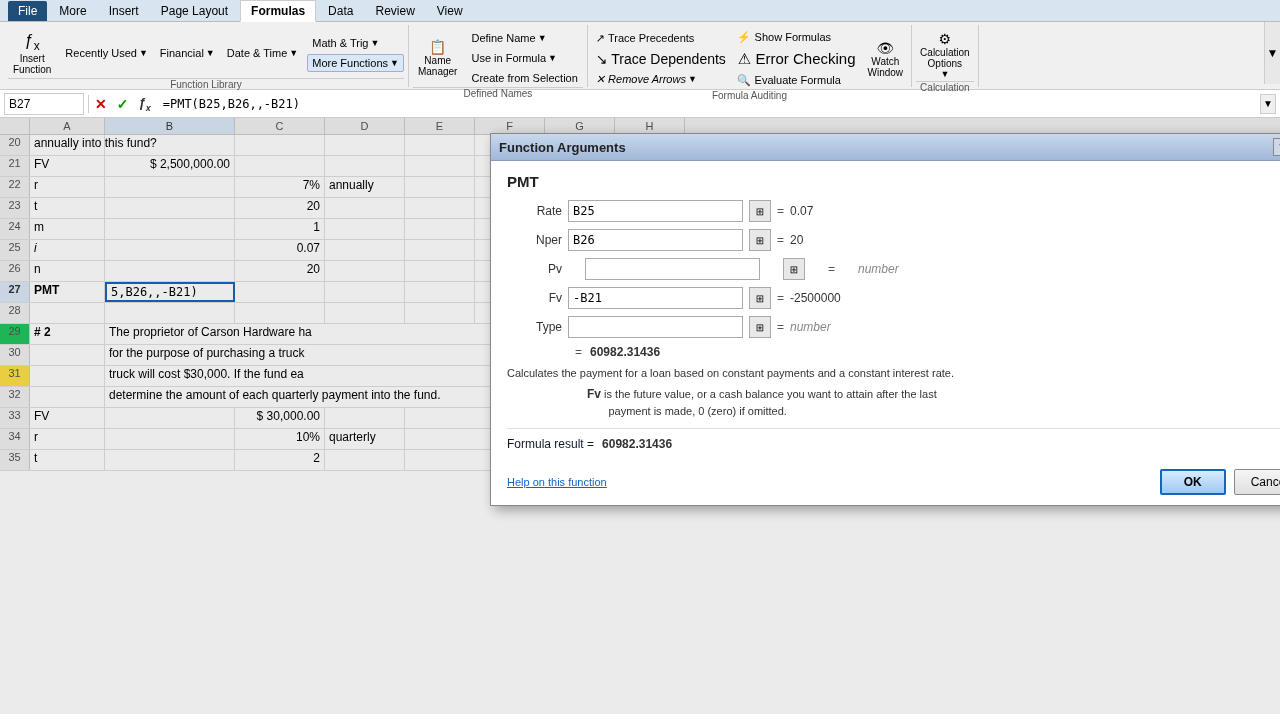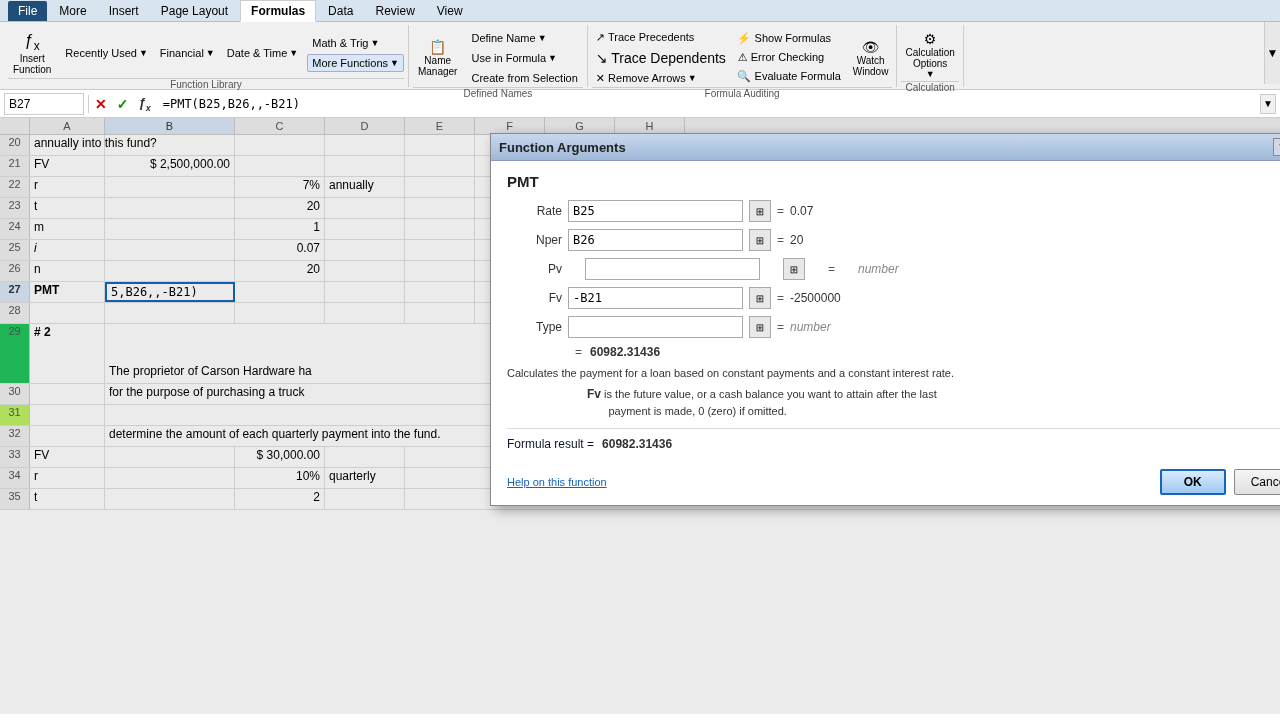--- a/index.html
+++ b/index.html
@@ -82,31 +82,31 @@
 
   <div style="display: flex; flex-direction: column; border-right: 1px solid #ccc; padding: 0 4px; height: 62px; justify-content: space-between;">
     <div style="display: flex; gap: 4px; align-items: center; flex: 1; padding-top: 4px;">
       <div style="display: flex; flex-direction: column; gap: 2px;">
         <div style="display: flex; align-items: center; gap: 2px; padding: 2px 4px; cursor: pointer;">
           <span style="font-size: 11px;">↗ Trace Precedents</span>
         </div>
         <div style="display: flex; align-items: center; gap: 2px; padding: 2px 4px; cursor: pointer;">
           <span style="font-size: 14px;">↘ Trace Dependents</span>
         </div>
-        <div style="display: flex; align-items: center; gap: 2px; padding: 2px 4px; cursor: pointer;">
+        <div style="display: flex; align-items: center; gap: 2px; padding: 2px 4px; cursor: pointer; font-style: italic;">
           <span style="font-size: 11px;">✕ Remove Arrows</span>
             <span style="font-size: 9px;">▼</span>
         </div>
       </div>
       <div style="display: flex; flex-direction: column; gap: 2px;">
         <div style="display: flex; align-items: center; gap: 2px; padding: 2px 4px; cursor: pointer;">
           <span style="font-size: 11px;">⚡ Show Formulas</span>
         </div>
         <div style="display: flex; align-items: center; gap: 2px; padding: 2px 4px; cursor: pointer;">
-          <span style="font-size: 11px;">⚠ Error Checking</span>
+          <span style="font-size: 15px;">⚠ Error Checking</span>
         </div>
         <div style="display: flex; align-items: center; gap: 2px; padding: 2px 4px; cursor: pointer;">
           <span style="font-size: 11px;">🔍 Evaluate Formula</span>
         </div>
       </div>
       <div style="display: flex; flex-direction: column; align-items: center; padding: 2px 4px; cursor: pointer; min-width: 38px;">
         <span style="font-size: 14px;">👁</span>
         <span style="font-size: 10px;">Watch</span>
         <span style="font-size: 10px;">Window</span>
       </div>
@@ -232,33 +232,34 @@
     <div style="width: 75px; min-width: 75px; border-right: 1px solid #e0e0e0; padding: 1px 4px; font-size: 12px; min-height: 20px;"></div>
     <div style="width: 130px; min-width: 130px; border-right: 1px solid #e0e0e0; padding: 1px 4px; font-size: 12px; min-height: 20px;"></div>
     <div style="width: 90px; min-width: 90px; border-right: 1px solid #e0e0e0; padding: 1px 4px; font-size: 12px; min-height: 20px;"></div>
     <div style="width: 80px; min-width: 80px; border-right: 1px solid #e0e0e0; padding: 1px 4px; font-size: 12px; min-height: 20px;"></div>
     <div style="width: 70px; min-width: 70px; border-right: 1px solid #e0e0e0; padding: 1px 4px; font-size: 12px; min-height: 20px;"></div>
   </div>
 
   <div style="display: flex; border-bottom: 1px solid #e0e0e0; min-height: 20px;">
     <div style="width: 30px; min-width: 30px; background: #22c55e; border-right: 1px solid #ccc; text-align: center; font-size: 11px; color: #555; padding: 1px 2px;">29</div>
     <div style="width: 75px; min-width: 75px; border-right: 1px solid #e0e0e0; padding: 1px 4px; font-size: 12px; font-weight: bold; min-height: 20px;"># 2</div>
-    <div style="width: 430px; min-width: 430px; border-right: 1px solid #e0e0e0; padding: 1px 4px; font-size: 12px; min-height: 20px; overflow: visible; white-space: nowrap; margin-top: 39px;">The proprietor of Carson Hardware ha</div>
+    <div style="width: 430px; min-width: 430px; border-right: 1px solid #e0e0e0; padding: 1px 4px; font-size: 12px; min-height: 20px; overflow: visible; white-space: nowrap;">The proprietor of Carson Hardware ha</div>
     <div style="width: 0px; min-width: 0px; border-right: 1px solid #e0e0e0; padding: 1px 4px; font-size: 12px; min-height: 20px;"></div>
   </div>
 
   <div style="display: flex; border-bottom: 1px solid #e0e0e0; min-height: 20px;">
     <div style="width: 30px; min-width: 30px; background: #f0f0f0; border-right: 1px solid #ccc; text-align: center; font-size: 11px; color: #555; padding: 1px 2px;">30</div>
     <div style="width: 75px; min-width: 75px; border-right: 1px solid #e0e0e0; padding: 1px 4px; font-size: 12px; min-height: 20px;"></div>
     <div style="width: 430px; min-width: 430px; border-right: 1px solid #e0e0e0; padding: 1px 4px; font-size: 12px; min-height: 20px; overflow: visible; white-space: nowrap;">for the purpose of purchasing a truck</div>
   </div>
 
   <div style="display: flex; border-bottom: 1px solid #e0e0e0; min-height: 20px;">
-    <div style="width: 30px; min-width: 30px; background: #bef264; border-right: 1px solid #ccc; text-align: center; font-size: 11px; color: #555; padding: 1px 2px;">31</div>
+    <div style="width: 30px; min-width: 30px; background: #fde047; border-right: 1px solid #ccc; text-align: center; font-size: 11px; color: #555; padding: 1px 2px;">31</div>
     <div style="width: 75px; min-width: 75px; border-right: 1px solid #e0e0e0; padding: 1px 4px; font-size: 12px; min-height: 20px;"></div>
+    <div style="width: 430px; min-width: 430px; border-right: 1px solid #e0e0e0; padding: 1px 4px; font-size: 12px; min-height: 20px; overflow: visible; white-space: nowrap;">truck will cost $30,000.  If the fund ea</div>
   </div>
 
   <div style="display: flex; border-bottom: 1px solid #e0e0e0; min-height: 20px;">
     <div style="width: 30px; min-width: 30px; background: #f0f0f0; border-right: 1px solid #ccc; text-align: center; font-size: 11px; color: #555; padding: 1px 2px;">32</div>
     <div style="width: 75px; min-width: 75px; border-right: 1px solid #e0e0e0; padding: 1px 4px; font-size: 12px; min-height: 20px;"></div>
     <div style="width: 700px; min-width: 700px; border-right: 1px solid #e0e0e0; padding: 1px 4px; font-size: 12px; min-height: 20px; overflow: visible; white-space: nowrap;">determine the amount of each quarterly payment into the fund.</div>
   </div>
 
   <div style="display: flex; border-bottom: 1px solid #e0e0e0; min-height: 20px;">
     <div style="width: 30px; min-width: 30px; background: #f0f0f0; border-right: 1px solid #ccc; text-align: center; font-size: 11px; color: #555; padding: 1px 2px;">33</div>

